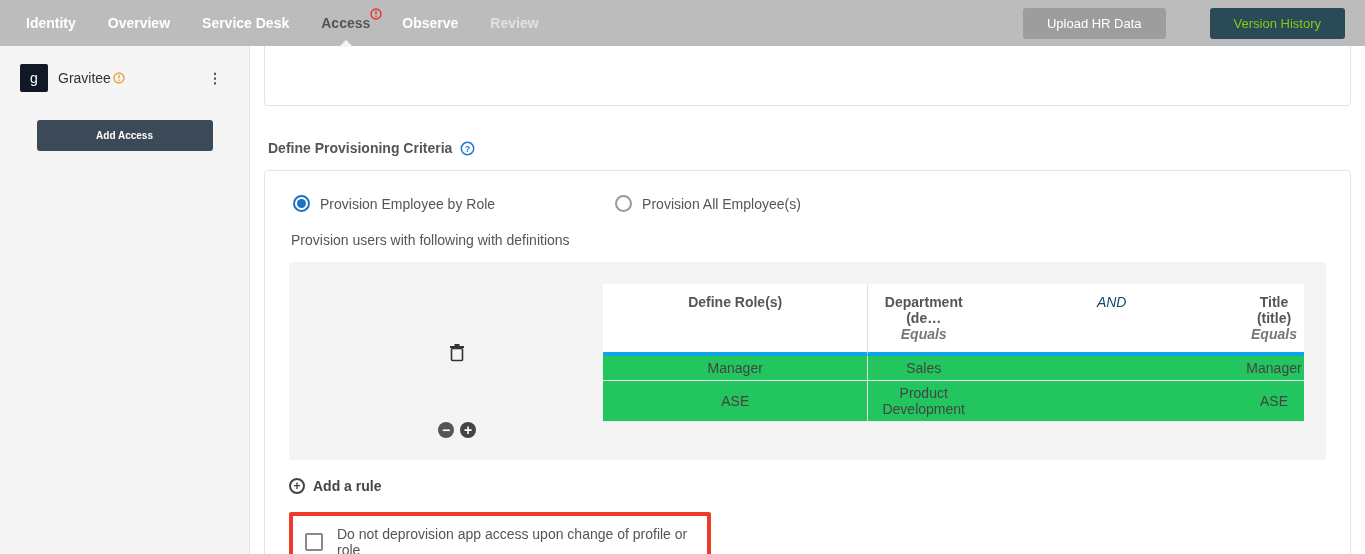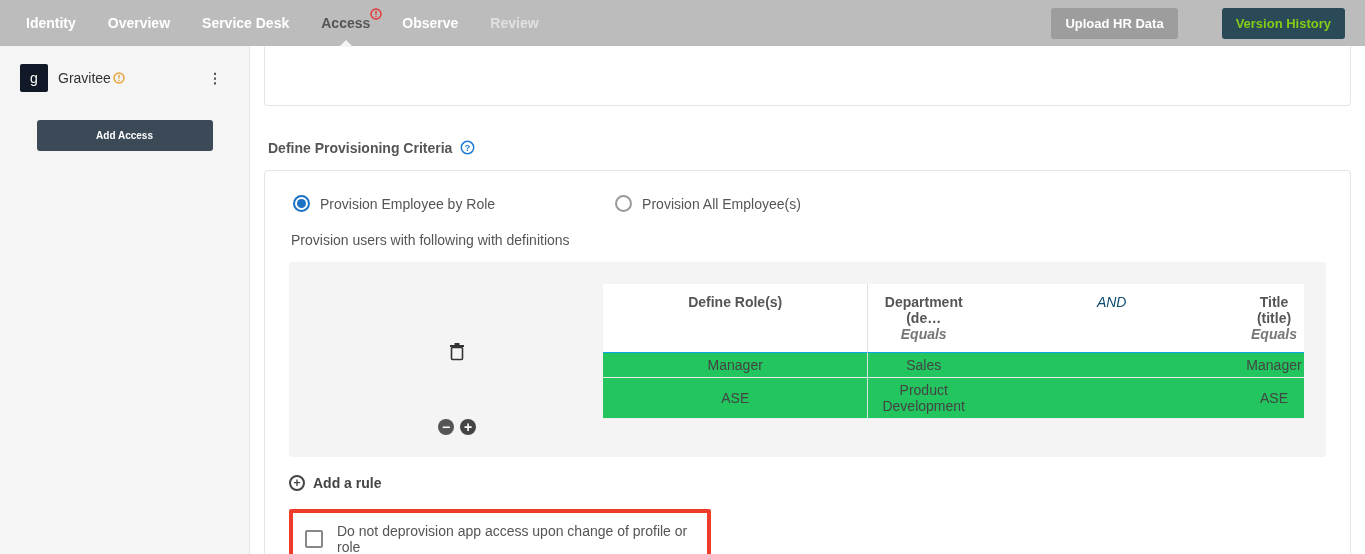--- a/index.html
+++ b/index.html
@@ -7,54 +7,54 @@
 
   
   .topbar { background:#bcbcbc; height:46px; display:flex; align-items:center; padding:0 20px 0 10px; }
   .tabs { display:flex; height:100%; }
   .tab { color:#fff; font-weight:600; padding:0 16px; display:flex; align-items:center; cursor:pointer; position:relative; }
   .tab.disabled { opacity:.55; }
   .tab.active { color:#555; }
   .tab .alert-icon { position:absolute; top:8px; right:4px; }
   .tab.active::after { content:""; position:absolute; bottom:-1px; left:calc(50% - 7px); width:0; height:0; border-left:7px solid transparent; border-right:7px solid transparent; border-bottom:7px solid #f5f5f5; }
   .spacer { flex:1; }
-  .btn { border:none; border-radius:3px; padding:8px 14px; font-weight:700; font-size:13px; cursor:pointer; }
+  .btn { border:none; border-radius:3px; padding:8px 24px; font-weight:400; font-size:13px; cursor:pointer; }
   .btn-upload { background:#9d9d9d; color:#fff; margin-right:12px; }
   .btn-version { background:#2a4a57; color:#84cc16;margin-left:32px; }
 
   
   .layout { display:flex; height:calc(554px - 46px); }
   .sidebar { width:250px; background:#f5f5f5; border-right:1px solid #e6e6e6; padding:18px 20px; }
   .app-row { display:flex; align-items:center; }
   .app-logo { width:28px; height:28px; background:#111827; color:#fff; display:flex; align-items:center; justify-content:center; font-weight:500; font-size:14px; border-radius:2px; }
   .app-name { margin-left:10px; font-weight:500; color:#333; }
   .app-warn { margin-left:2px; }
   .kebab { margin-left:auto; color:#555; font-weight:700; cursor:pointer; padding:4px 6px; letter-spacing:1px; }
   .btn-add { margin-top:28px; width:176px; background:#3c4a57; color:#fff; border:none; border-radius:3px; padding:10px 0; font-weight:600; font-size:10px; cursor:pointer; display:block; margin-left:auto; margin-right:auto; }
 
   .content { flex:1; background:#fff; padding:0 14px 20px 14px; overflow:hidden; }
   .top-panel { background:#fff; border:1px solid #e5e5e5; border-top:none; height:60px; border-radius:0 0 4px 4px; margin-bottom:2px; }
 
-  .section-title { font-weight:700; color:#555; margin: 34px 0 14px 4px; display:flex; }
+  .section-title { font-weight:700; color:#555; margin: 34px 0 14px 4px; display:flex; align-items:center; }
   .help { margin-left:8px; color:#1e7bd6; }
 
   .panel { border:1px solid #e5e5e5; border-radius:4px; background:#fff; padding:24px 24px 18px 24px; }
 
   .radios { display:flex; gap:120px; margin-bottom:20px; margin-left:4px; }
   .radio-group { display:flex; align-items:center; cursor:pointer; }
   .radio-outer { width:17px; height:17px; border-radius:50%; border:2px solid #999; display:inline-flex; align-items:center; justify-content:center; margin-right:10px; }
   .radio-outer.checked { border-color:#1b72c4; }
   .radio-inner { width:9px; height:9px; border-radius:50%; background:#1b72c4; }
   .radio-label { color:#555; }
 
   .subtext { color:#555; margin:0 0 14px 2px; }
 
   .rules-inner { background:#f4f4f4; padding:22px 22px; border-radius:3px; }
   .grid { display:grid; grid-template-columns: 2.1fr 1.9fr .8fr 1.9fr 60px; align-items:stretch; }
-  .head { text-align:center; font-weight:700; color:#555; padding:10px 6px; background:#fff; border-bottom:1px solid #0ea5e9; }
+  .head { text-align:center; font-weight:700; color:#555; padding:10px 6px; background:#fff; border-bottom:4px solid #0ea5e9; }
   .head.light { font-weight:400; font-style:italic; color:#0c4a6e; }
   .headgroup { text-align:center; }
   .headgroup .line1 { font-weight:700; color:#555; }
   .headgroup .line2 { font-style:italic; color:#777; font-weight:700; }
   .cell { text-align:center; padding:4px 6px; color:#444; background:#22c55e; border-bottom:1px solid #eee; display:flex; align-items:center; justify-content:center; }
   .vline { border-right:1px solid #e0e0e0; }
   .side-actions { background:transparent; display:flex; align-items:center; justify-content:center; }
   .add-rule { display:flex; align-items:center; gap:8px; margin-top:18px; color:#444; font-weight:600; cursor:pointer; }
   .add-rule .plus-circle { width:16px; height:16px; border:2px solid #444; border-radius:50%; display:inline-flex; align-items:center; justify-content:center; font-size:12px; font-weight:700; }
 

